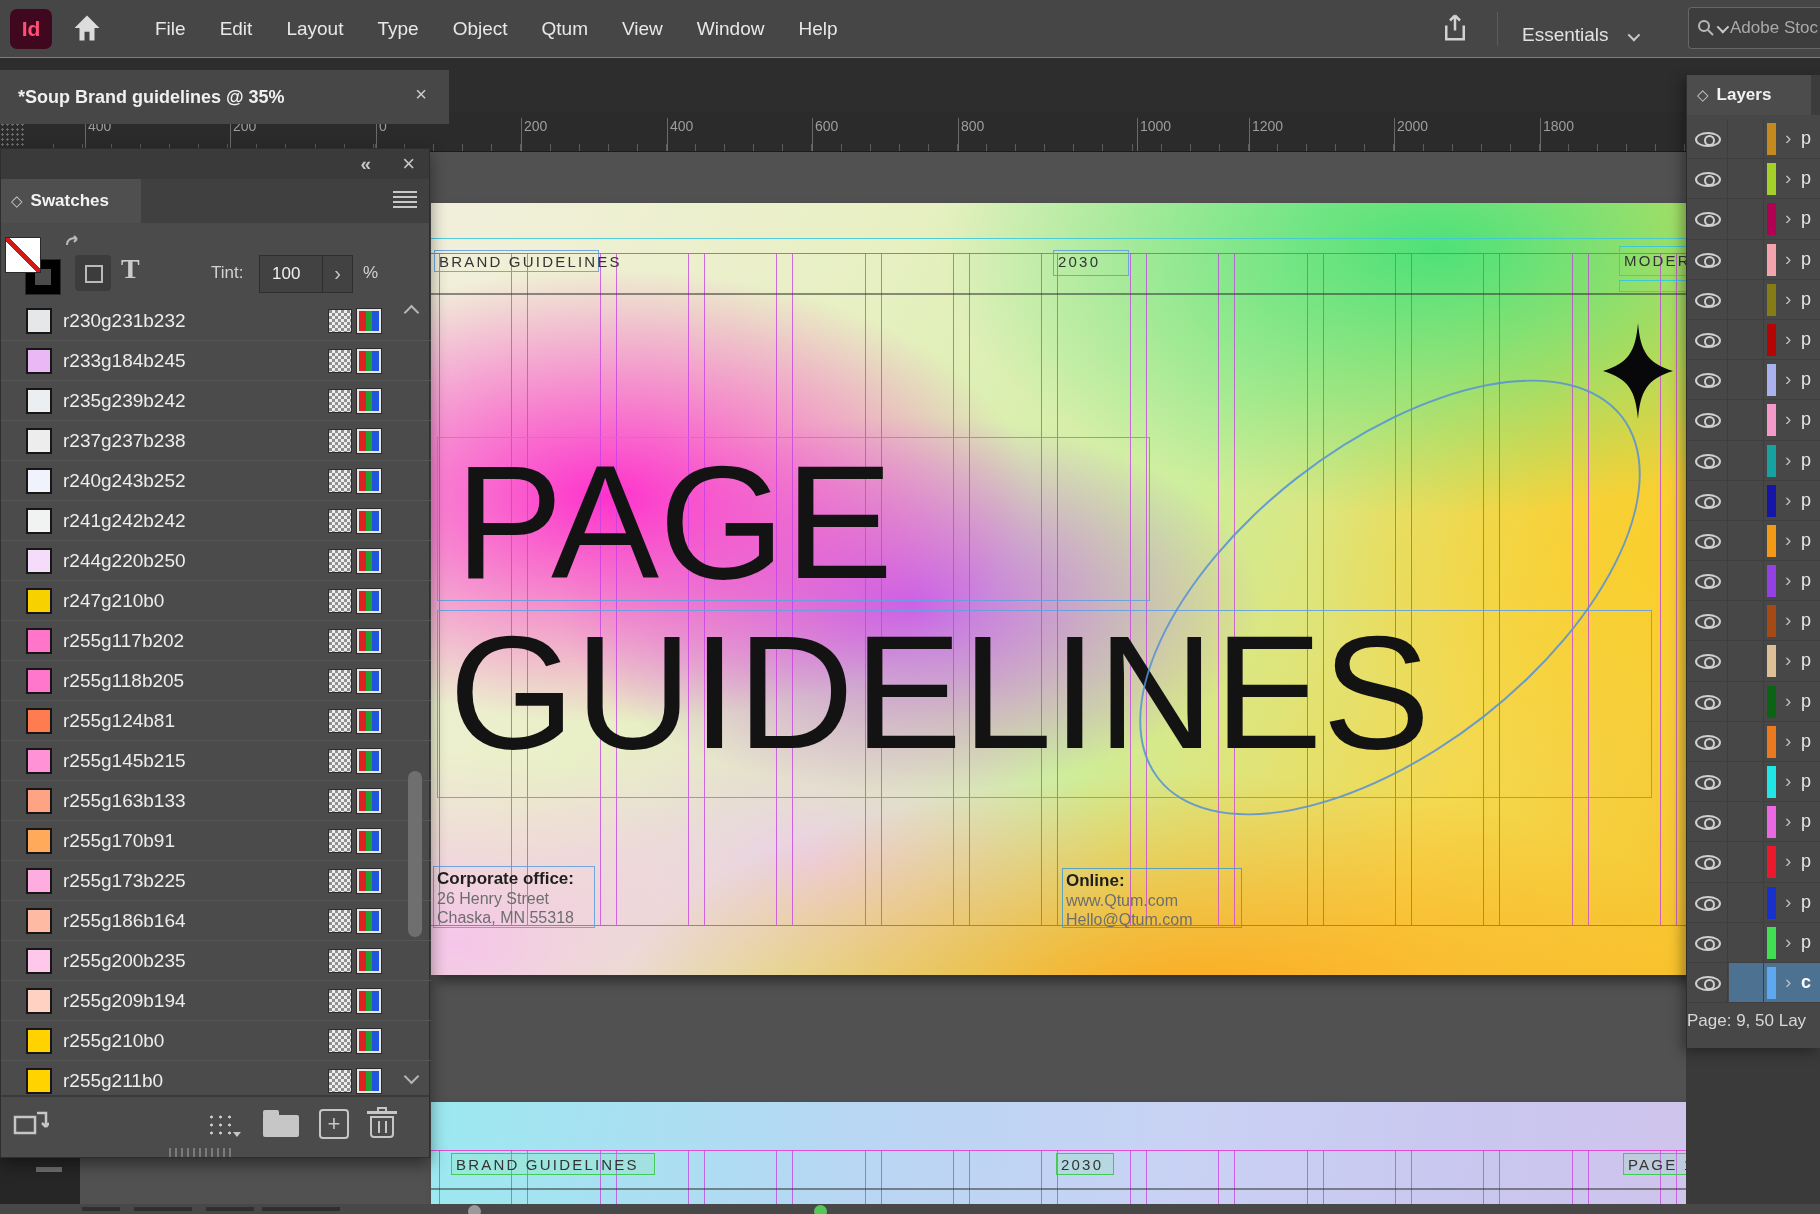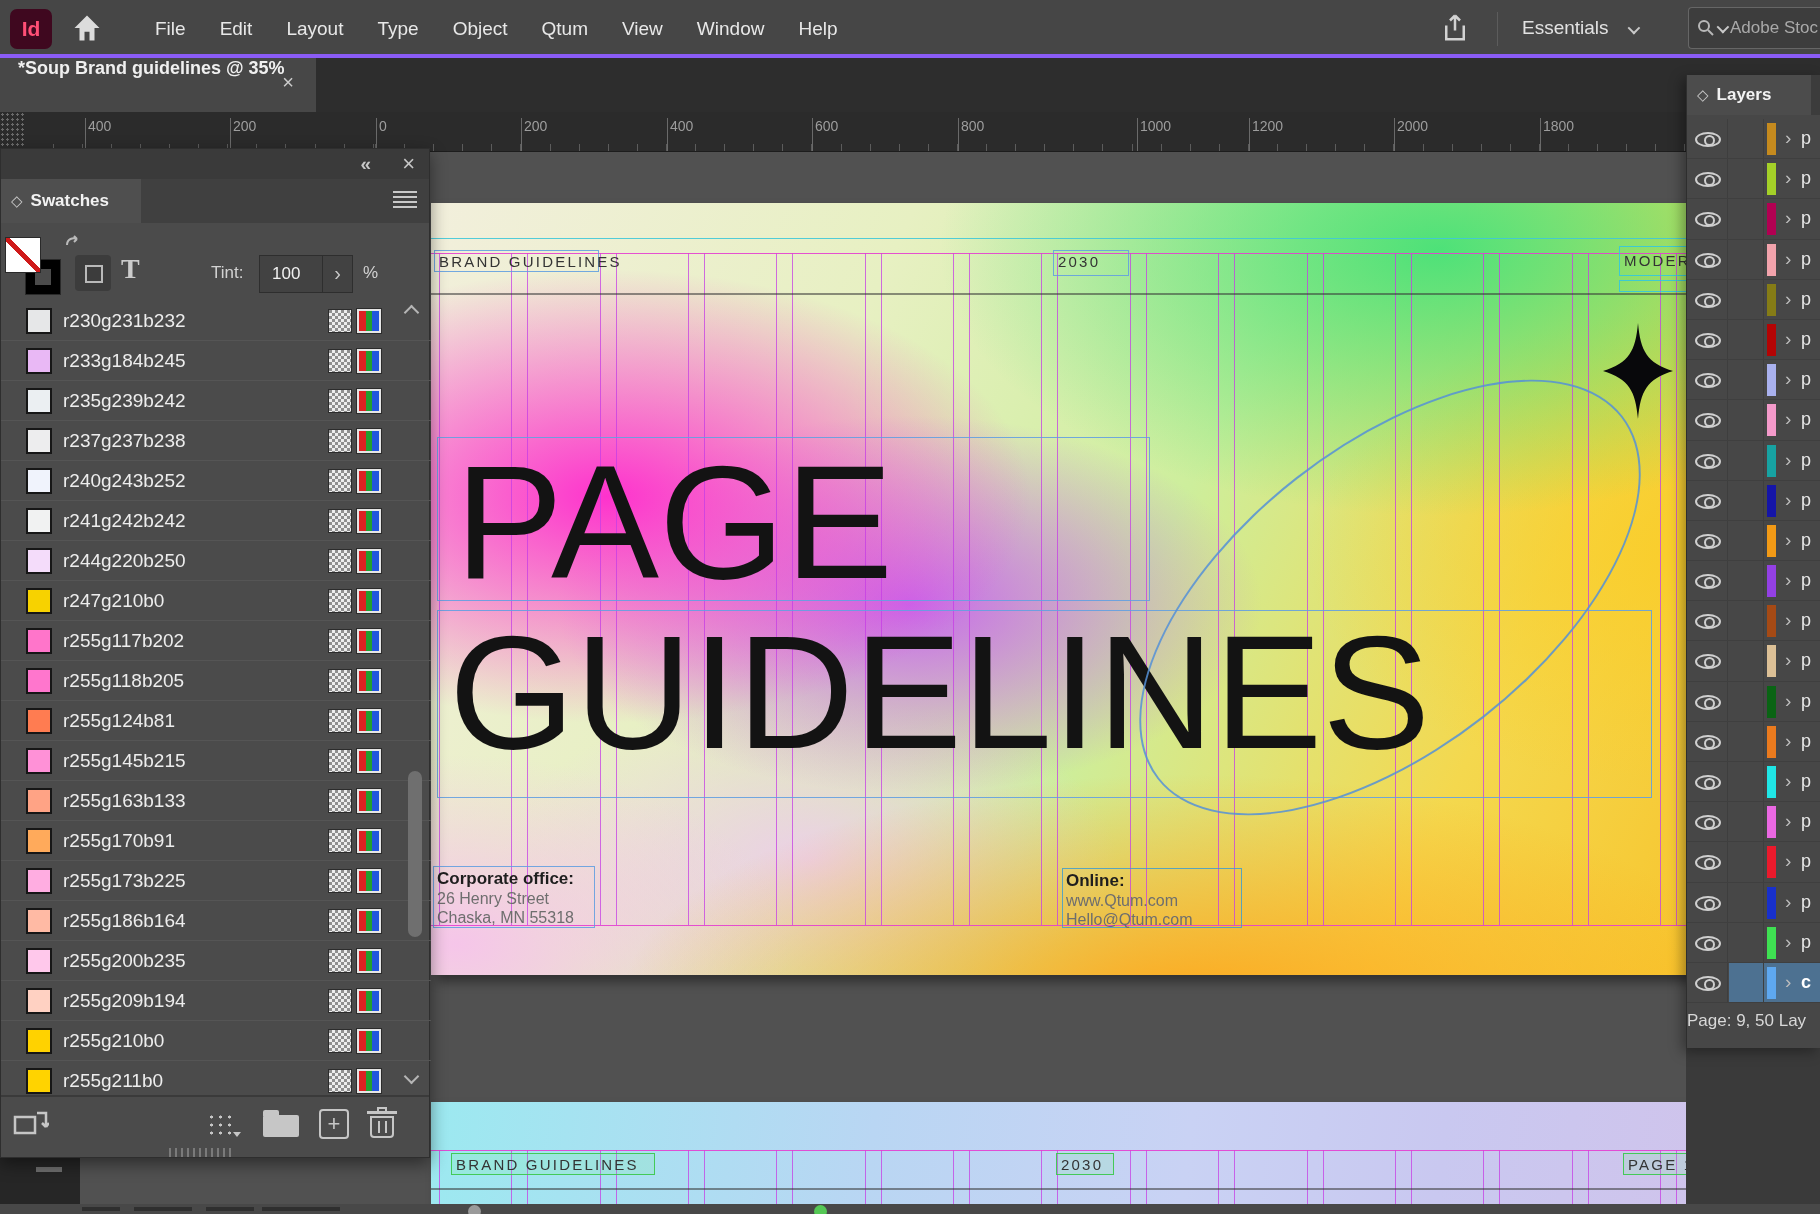--- a/index.html
+++ b/index.html
@@ -1,41 +1,41 @@
 <!DOCTYPE html>
 <html><head>
 <meta charset="utf-8">
 <style>
   * { margin:0; padding:0; box-sizing:border-box; }
   html,body { width:1820px; height:1214px; overflow:hidden; background:#515151;
     font-family:"Liberation Sans", sans-serif; }
 
   
   #topbar { position:absolute; left:0; top:0; width:1820px; height:58px; background:#464646;
-    border-bottom:4px solid #8b5cf6; z-index:8; }
+    border-bottom:1px solid #8b5cf6; z-index:8; }
   #id-logo { position:absolute; left:10px; top:9px; width:42px; height:40px; background:#3f081f;
     border-radius:7px; color:#ff4f76; font-weight:bold; font-size:21px; display:flex;
     align-items:center; justify-content:center; }
   #home-btn { position:absolute; left:72px; top:14px; width:32px; height:30px; }
   #menubar { position:absolute; left:155px; top:0; height:58px; display:flex; align-items:center; gap:34px; }
   .menu-item { color:#e8e8e8; font-size:19px; cursor:default; }
   #share-btn { position:absolute; left:1440px; top:13px; width:32px; height:32px; }
   #topbar-sep { position:absolute; left:1497px; top:12px; width:1px; height:34px; background:#5c5c5c; }
-  #workspace { position:absolute; left:1522px; top:17px; color:#e2e2e2; font-size:19px; }
+  #workspace { position:absolute; left:1522px; top:24px; color:#e2e2e2; font-size:19px; }
   .chev-down { display:inline-block; width:9px; height:9px; border-right:2px solid #c9c9c9;
     border-bottom:2px solid #c9c9c9; transform:rotate(45deg) translateY(-2px); margin-left:14px; }
   #stock-search { position:absolute; left:1688px; top:7px; width:132px; height:42px; background:#3d3d3d;
     border:1px solid #666; border-right:none; border-radius:4px 0 0 4px; display:flex;
     align-items:center; padding-left:8px; overflow:hidden; }
   #stock-search .ph { color:#a9a9a9; font-size:17px; white-space:nowrap; margin-left:4px; }
 
   
   #tabbar { position:absolute; left:0; top:58px; width:1820px; height:54px; background:#2d2d2d; z-index:7; }
-  #doc-tab { position:absolute; left:0; top:0; width:316px; height:54px; background:#474747;
-    display:flex; align-items:flex-start; }
+  #doc-tab { position:absolute; left:0; top:12px; width:449px; height:54px; background:#474747;
+    display:flex; align-items:center; }
   #doc-tab .t { color:#f0f0f0; font-size:18px; font-weight:bold; margin-left:18px; white-space:nowrap; }
   #doc-tab .x { color:#cccccc; font-size:20px; position:absolute; right:22px; top:13px; }
 
   
   #ruler { position:absolute; left:0; top:112px; width:1690px; height:40px; background:#2b2b2b;
     border-bottom:1px solid #1d1d1d; z-index:2; overflow:hidden; }
   #ruler .ticks { position:absolute; left:0; bottom:0; width:100%; height:7px;
     background:repeating-linear-gradient(90deg,#5c5c5c 0 1px,transparent 1px 29.1px);
     background-position-x:375px; }
   .rlabel { position:absolute; top:6px; color:#9d9d9d; font-size:14px; }

